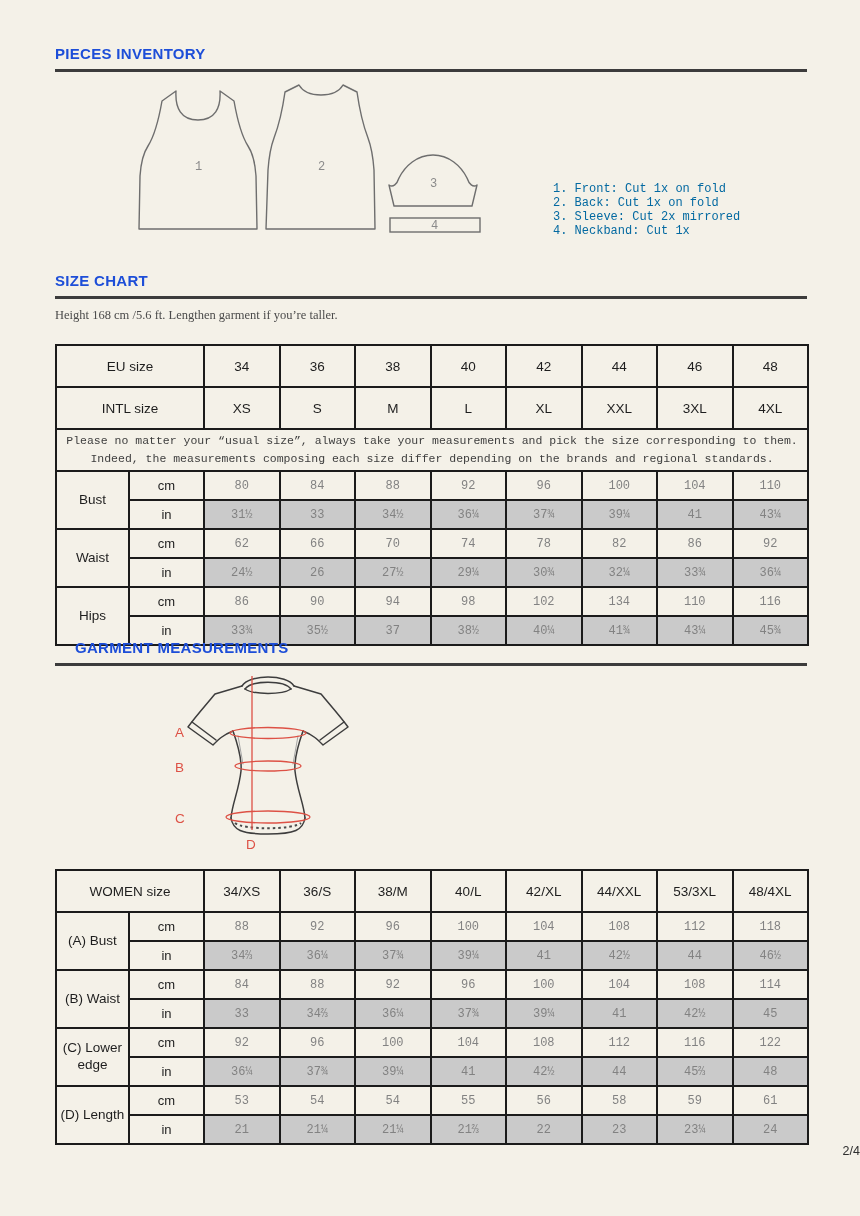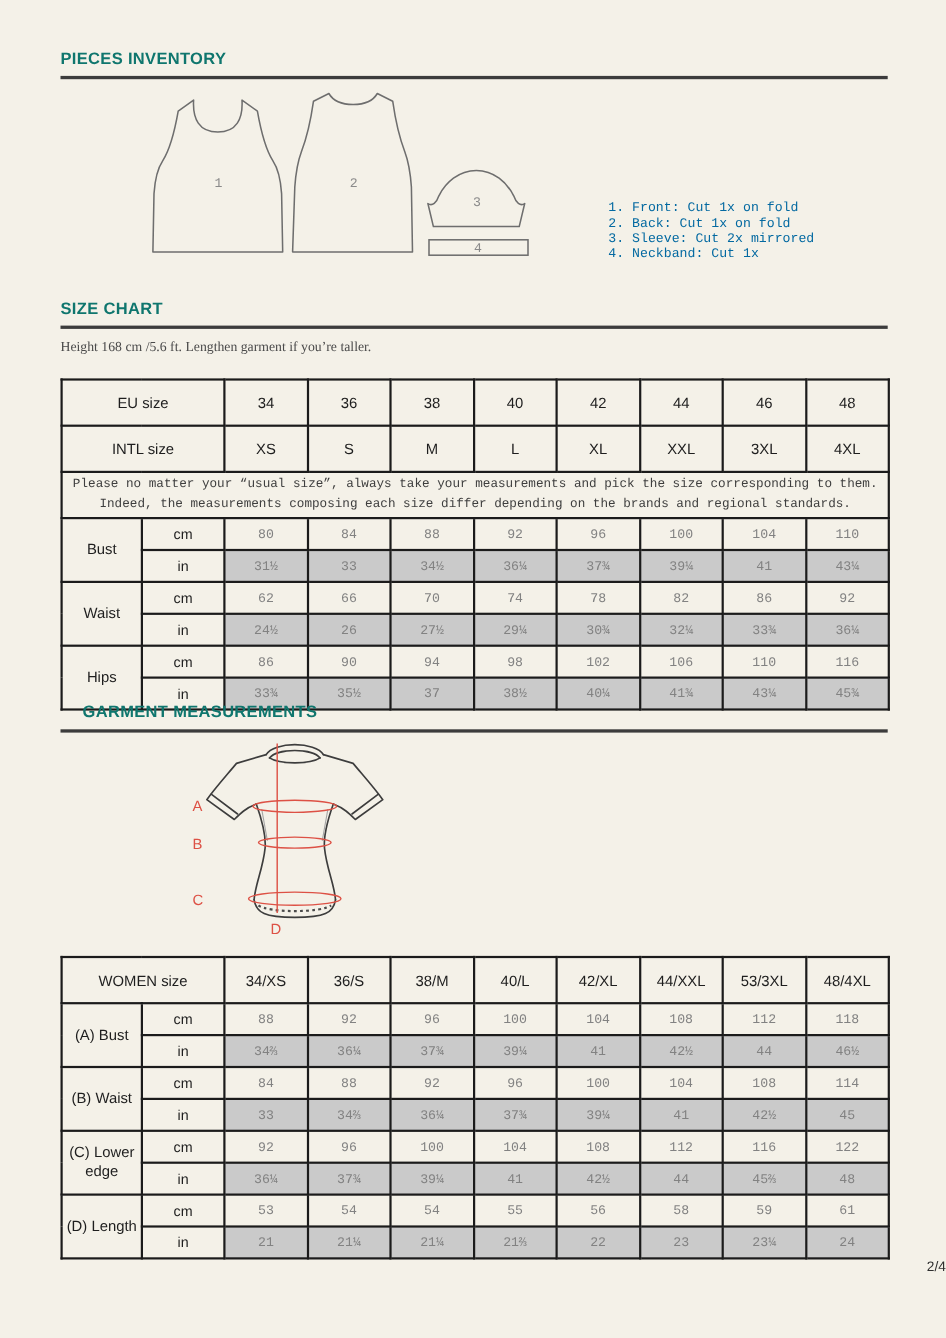--- a/index.html
+++ b/index.html
@@ -5,21 +5,21 @@
   * { box-sizing: border-box; }
   html,body { margin:0; padding:0; }
   body {
     width:860px; height:1216px; position:relative;
     background:#f4f1e8;
     font-family:"Liberation Sans", sans-serif;
     color:#2d2d2d;
   }
   .sec-title {
     position:absolute; left:55px;
-    font-size:15px; font-weight:700; letter-spacing:0.3px; color:#0f766e;
+    font-size:15px; font-weight:700; letter-spacing:0.3px; color:#1d4ed8;
     white-space:nowrap;
   }
   .rule {
     position:absolute; left:55px; width:752px; height:3px; background:#3c3c3c;
   }
   .pieces-wrap { position:absolute; left:55px; top:78px; width:752px; height:200px; }
   .pieces-list {
     position:absolute; left:553px; top:182px;
     font-family:"Liberation Mono","DejaVu Sans Mono",monospace;
     font-size:12px; line-height:14px; color:#0369a1; white-space:nowrap;
@@ -211,21 +211,21 @@
         <td class="val shade">36¼</td>
       </tr>
       <tr class="r-val">
         <td class="lbl" rowspan="2">Hips</td>
         <td class="unit">cm</td>
         <td class="val">86</td>
         <td class="val">90</td>
         <td class="val">94</td>
         <td class="val">98</td>
         <td class="val">102</td>
-        <td class="val">106</td>
+        <td class="val">134</td>
         <td class="val">110</td>
         <td class="val">116</td>
       </tr>
       <tr class="r-val">
         <td class="unit">in</td>
         <td class="val shade">33¾</td>
         <td class="val shade">35½</td>
         <td class="val shade">37</td>
         <td class="val shade">38½</td>
         <td class="val shade">40¼</td>

